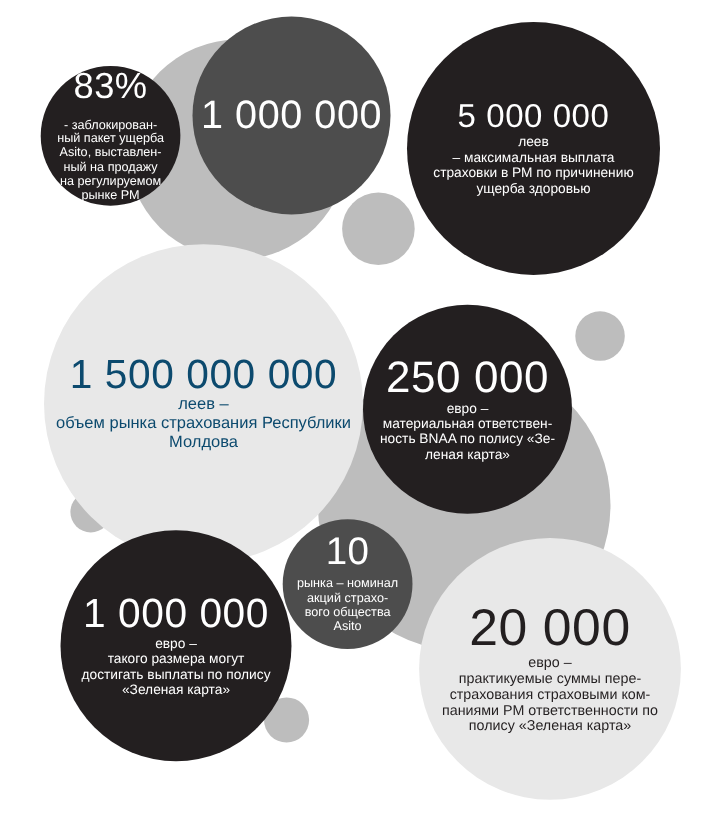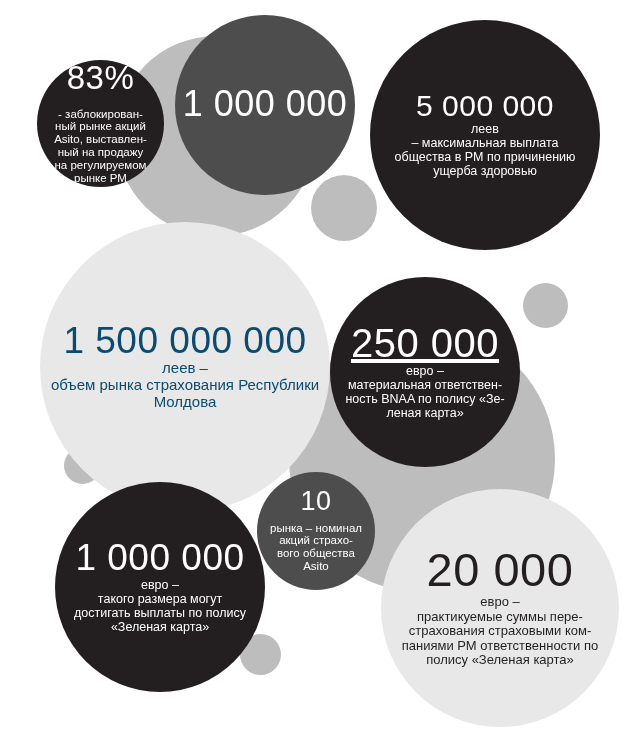--- a/index.html
+++ b/index.html
@@ -61,25 +61,25 @@
 
   #b-5m      {left:370px; top:20px;  width:230px; height:230px; z-index:6;}
   #b-5m .num {font-size:30px; margin-bottom:2px;}
   #b-5m .cap {font-size:12.5px; width:216px;}
 
   #b-15b      {left:40px;  top:222px; width:290px; height:290px; z-index:4;}
   #b-15b .num {font-size:37px; margin-bottom:2px;}
   #b-15b .cap {font-size:15px; width:270px;}
 
   #b-250k      {left:330px; top:277px; width:190px; height:190px; z-index:6;}
-  #b-250k .num {font-size:40px; margin-bottom:2px;text-decoration:underline;}
+  #b-250k .num {font-size:40px; margin-bottom:2px;}
   #b-250k .cap {font-size:12.5px; width:204px;}
 
   #b-10      {left:257px; top:472px; width:118px; height:118px; z-index:7;}
-  #b-10 .num {font-size:27px; margin-bottom:7px;}
+  #b-10 .num {font-size:35px; margin-bottom:7px;}
   #b-10 .cap {font-size:11.5px; width:116px;}
 
   #b-1m-eur      {left:55px;  top:482px; width:210px; height:210px; z-index:6;}
   #b-1m-eur .num {font-size:37px; margin-bottom:2px;}
   #b-1m-eur .cap {font-size:12.5px; width:204px;}
 
   #b-50k      {left:381px; top:489px; width:238px; height:238px; z-index:5;}
   #b-50k .num {font-size:47px; margin-bottom:2px;}
   #b-50k .cap {font-size:13px; width:226px;}
 </style>
@@ -91,36 +91,36 @@
   <div class="deco" id="d-1" style="left: 116px; top: 36px; width: 200px; height: 200px; background: rgb(189, 189, 189);"></div>
   <div class="deco" id="d-2" style="left: 311px; top: 175px; width: 66px; height: 66px; background: rgb(189, 189, 189);"></div>
   <div class="deco" id="d-3" style="left: 289px; top: 326px; width: 266px; height: 266px; background: rgb(189, 189, 189);"></div>
   <div class="deco" id="d-4" style="left: 64px; top: 447px; width: 37px; height: 37px; background: rgb(189, 189, 189);"></div>
   <div class="deco" id="d-5" style="left: 523px; top: 283px; width: 45px; height: 45px; background: rgb(189, 189, 189);"></div>
   <div class="deco" id="d-6" style="left: 240px; top: 634px; width: 41px; height: 41px; background: rgb(189, 189, 189);"></div>
 
   <div class="bubble t-dark" id="b-83" style="background: rgb(35, 31, 32); color: rgb(255, 255, 255);">
     <span class="num">83%</span>
     <span class="cap">- заблокирован-
-ный рынке акций
+ный пакет ущерба
 Asito, выставлен-
 ный на продажу
 на регулируемом
 рынке РМ</span>
   </div>
 
   <div class="bubble t-mid" id="b-1m-lei" style="background: rgb(77, 77, 77); color: rgb(255, 255, 255);">
     <span class="num">1 000 000</span>
   </div>
 
   <div class="bubble t-dark" id="b-5m" style="background: rgb(35, 31, 32); color: rgb(255, 255, 255);">
     <span class="num">5 000 000</span>
     <span class="cap">леев
 – максимальная выплата
-общества в РМ по причинению
+страховки в РМ по причинению
 ущерба здоровью</span>
   </div>
 
   <div class="bubble t-light" id="b-15b" style="background: rgb(232, 232, 232); color: #0c4a6e;">
     <span class="num">1 500 000 000</span>
     <span class="cap">леев –
 объем рынка страхования Республики
 Молдова</span>
   </div>
 

